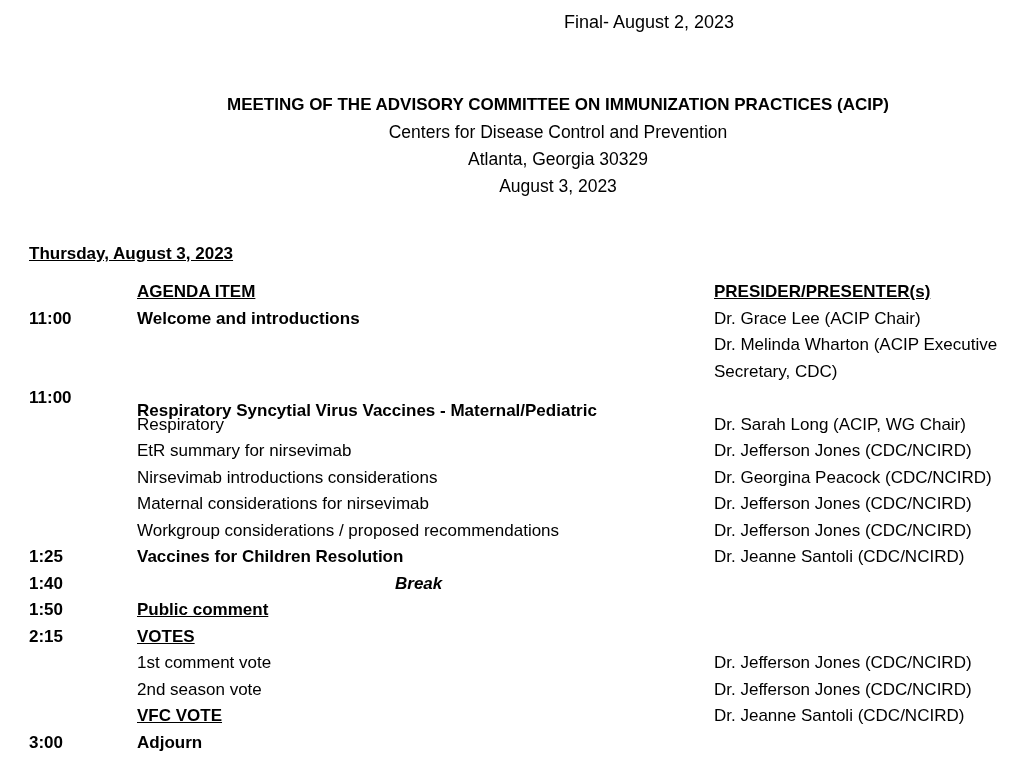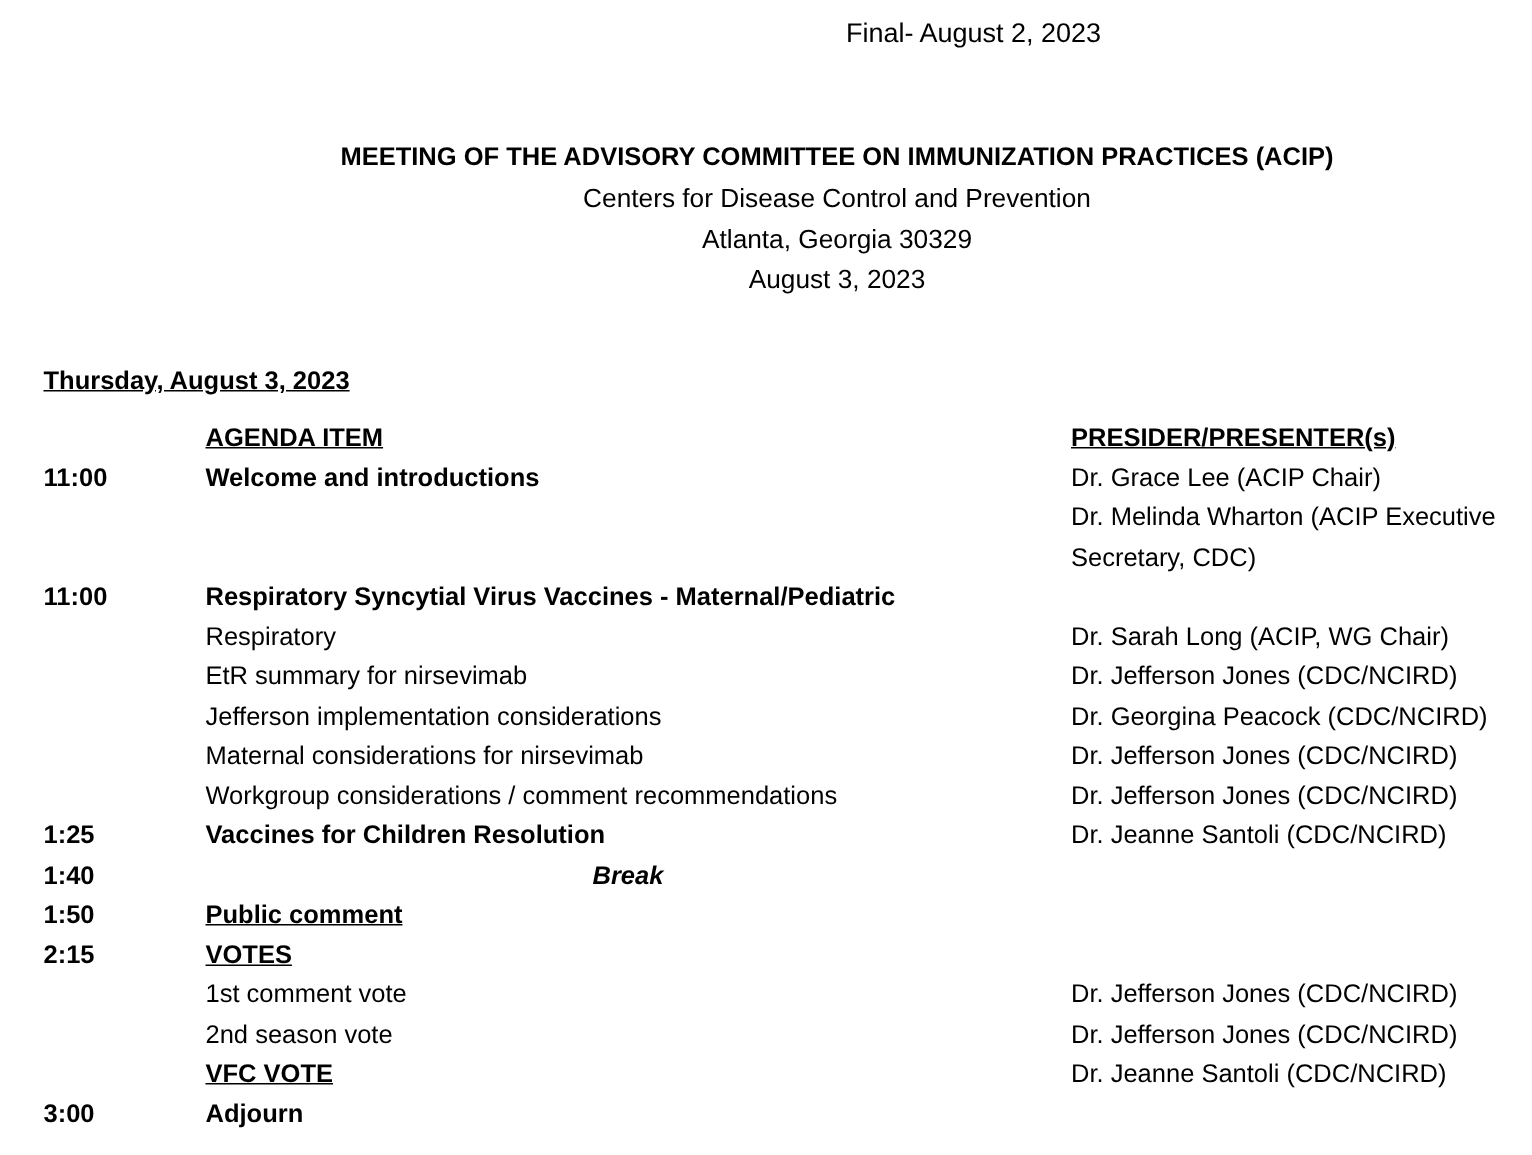--- a/index.html
+++ b/index.html
@@ -55,35 +55,35 @@
 <div class="abs col-pres bold ul" style="top:282px">PRESIDER/PRESENTER(s)</div>
 
 <div class="abs col-time" style="top:309px">11:00</div>
 <div class="abs col-item bold" style="top:309px">Welcome and introductions</div>
 <div class="abs col-pres" style="top:309px">Dr. Grace Lee (ACIP Chair)</div>
 
 <div class="abs col-pres" style="top:335px">Dr. Melinda Wharton (ACIP Executive</div>
 <div class="abs col-pres" style="top:362px">Secretary, CDC)</div>
 
 <div class="abs col-time" style="top:388px">11:00</div>
-<div class="abs col-item bold" style="top:388px">Respiratory Syncytial Virus Vaccines - Maternal/Pediatric</div>
+<div class="abs col-item bold" style="top:401px">Respiratory Syncytial Virus Vaccines - Maternal/Pediatric</div>
 
 <div class="abs col-item" style="top:415px">Respiratory</div>
 <div class="abs col-pres" style="top:415px">Dr. Sarah Long (ACIP, WG Chair)</div>
 
 <div class="abs col-item" style="top:441px">EtR summary for nirsevimab</div>
 <div class="abs col-pres" style="top:441px">Dr. Jefferson Jones (CDC/NCIRD)</div>
 
-<div class="abs col-item" style="top:468px">Jefferson implementation considerations</div>
+<div class="abs col-item" style="top:468px">Nirsevimab introductions considerations</div>
 <div class="abs col-pres" style="top:468px">Dr. Georgina Peacock (CDC/NCIRD)</div>
 
 <div class="abs col-item" style="top:494px">Maternal considerations for nirsevimab</div>
 <div class="abs col-pres" style="top:494px">Dr. Jefferson Jones (CDC/NCIRD)</div>
 
-<div class="abs col-item" style="top:521px">Workgroup considerations / comment recommendations</div>
+<div class="abs col-item" style="top:521px">Workgroup considerations / proposed recommendations</div>
 <div class="abs col-pres" style="top:521px">Dr. Jefferson Jones (CDC/NCIRD)</div>
 
 <div class="abs col-time" style="top:547px">1:25</div>
 <div class="abs col-item bold" style="top:547px">Vaccines for Children Resolution</div>
 <div class="abs col-pres" style="top:547px">Dr. Jeanne Santoli (CDC/NCIRD)</div>
 
 <div class="abs col-time" style="top:574px">1:40</div>
 <div class="abs break-item" style="top:574px">Break</div>
 
 <div class="abs col-time" style="top:600px">1:50</div>

